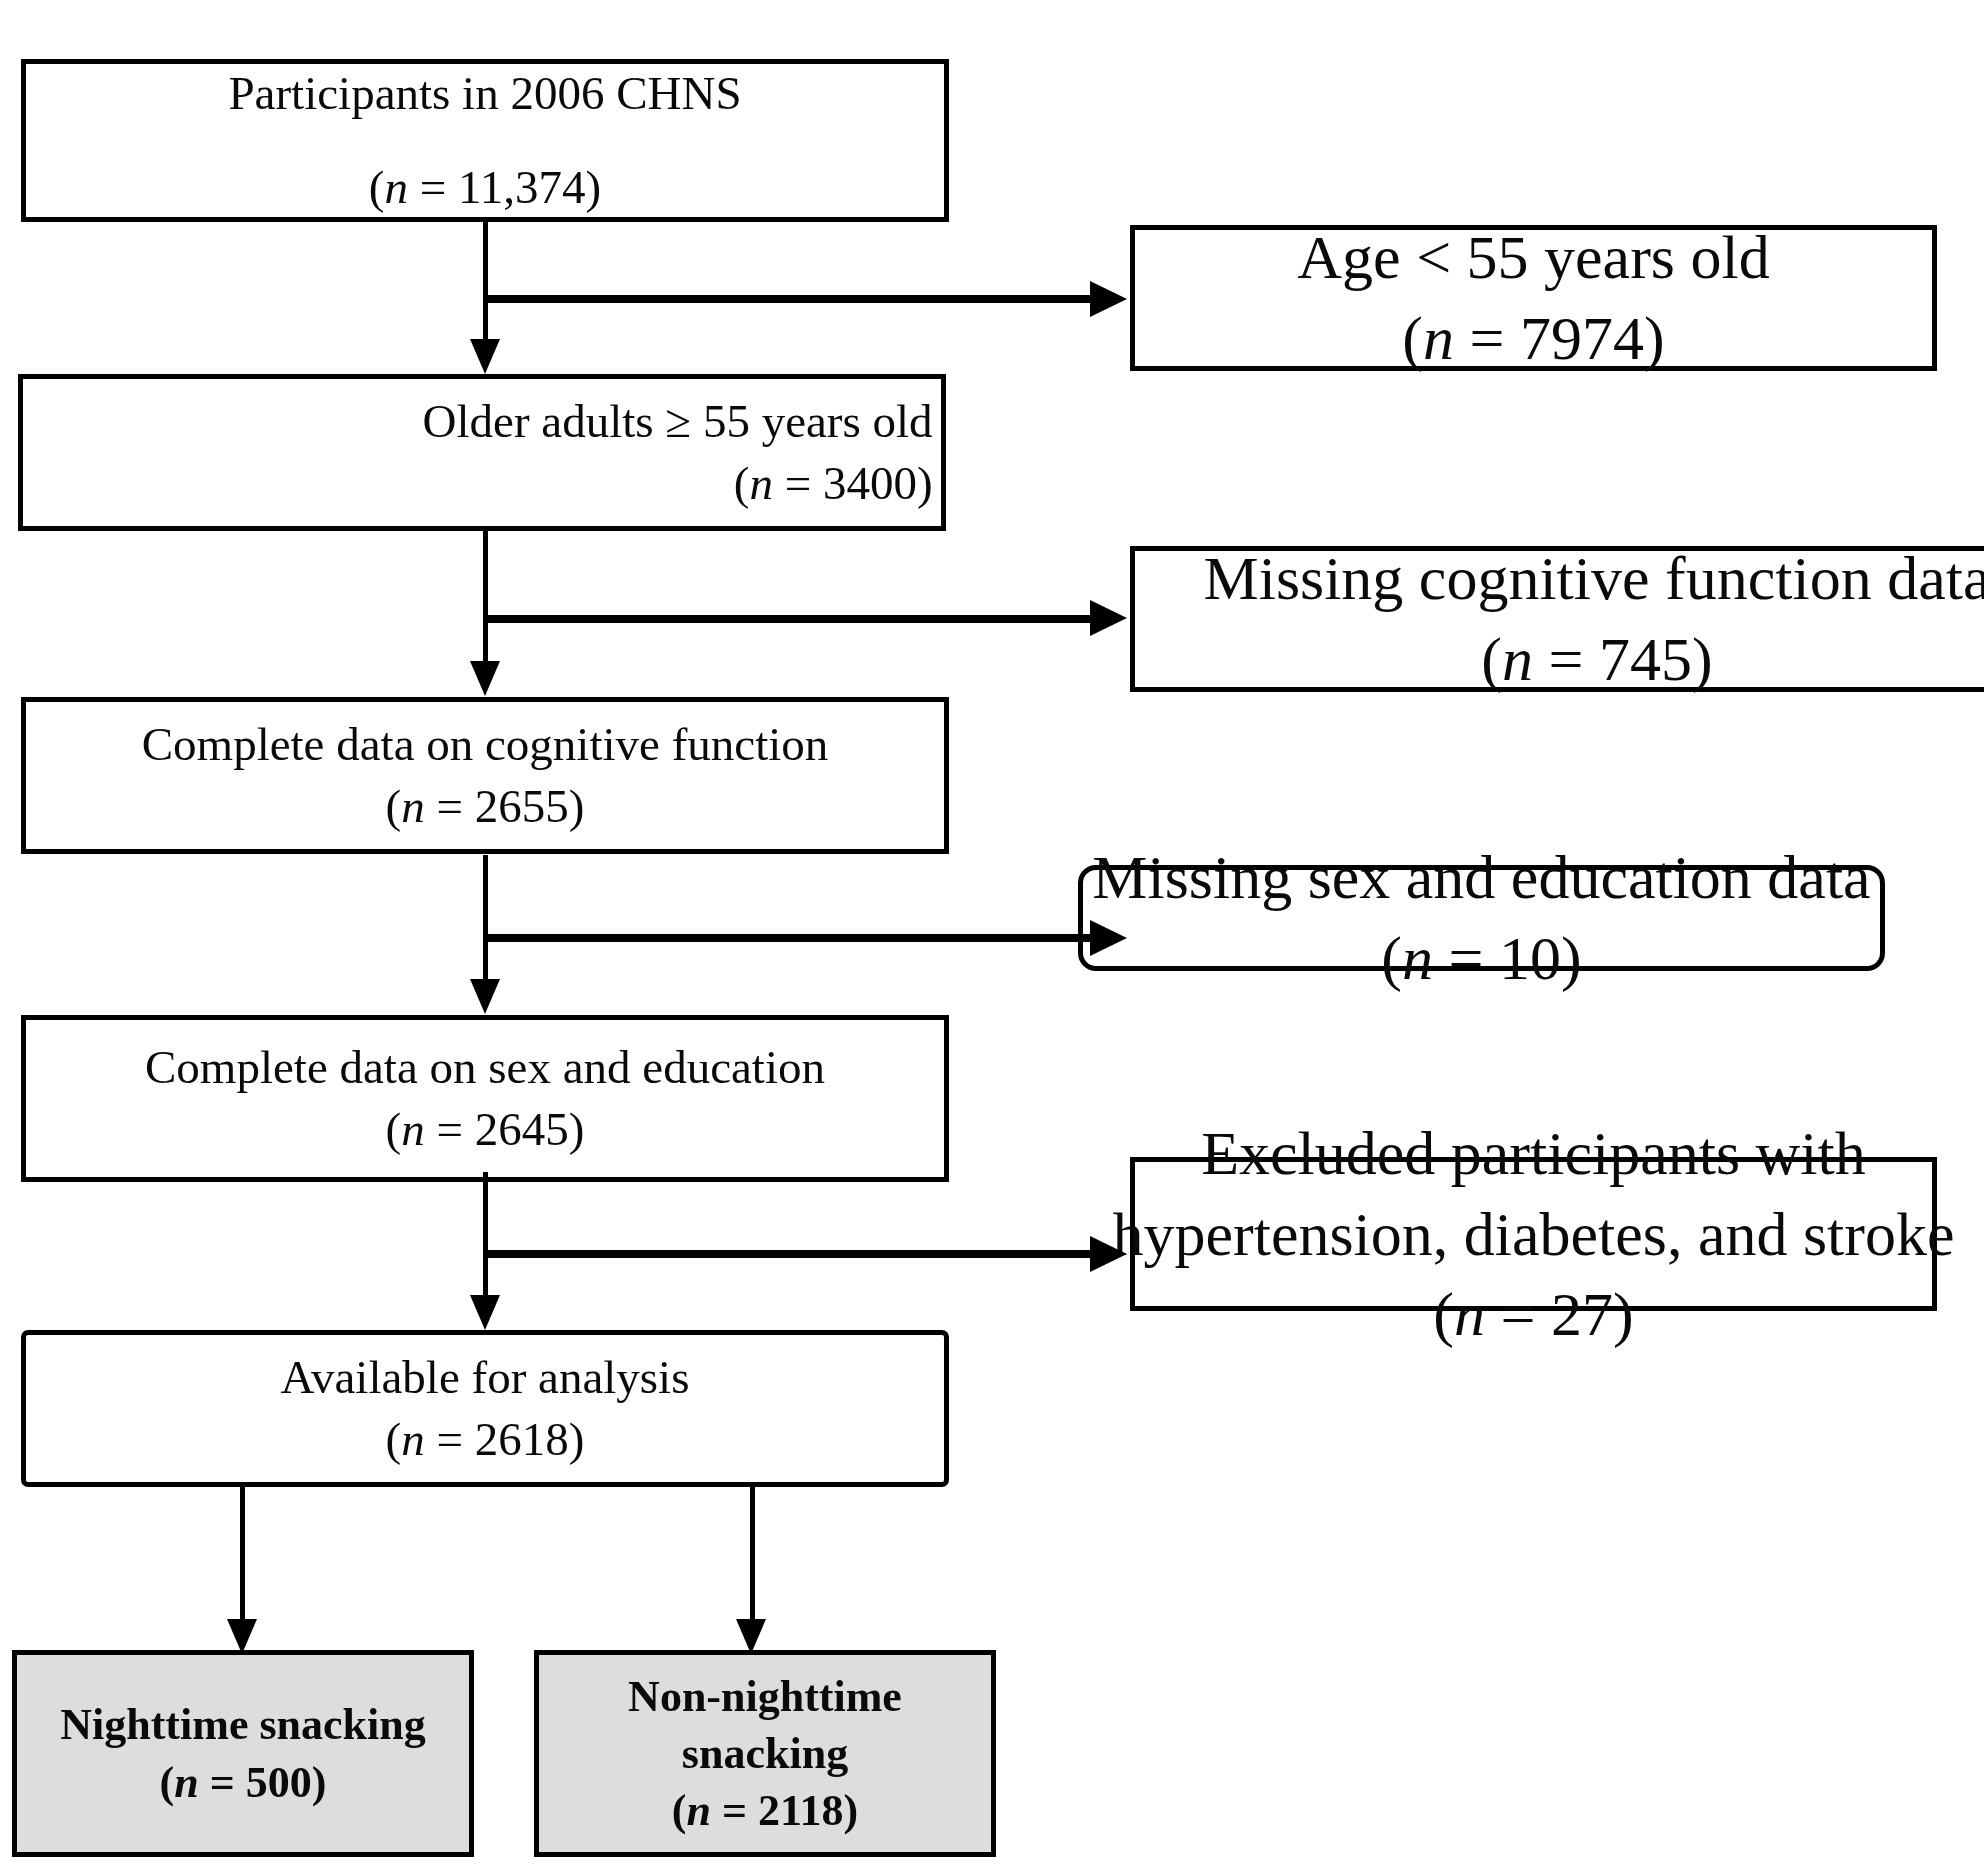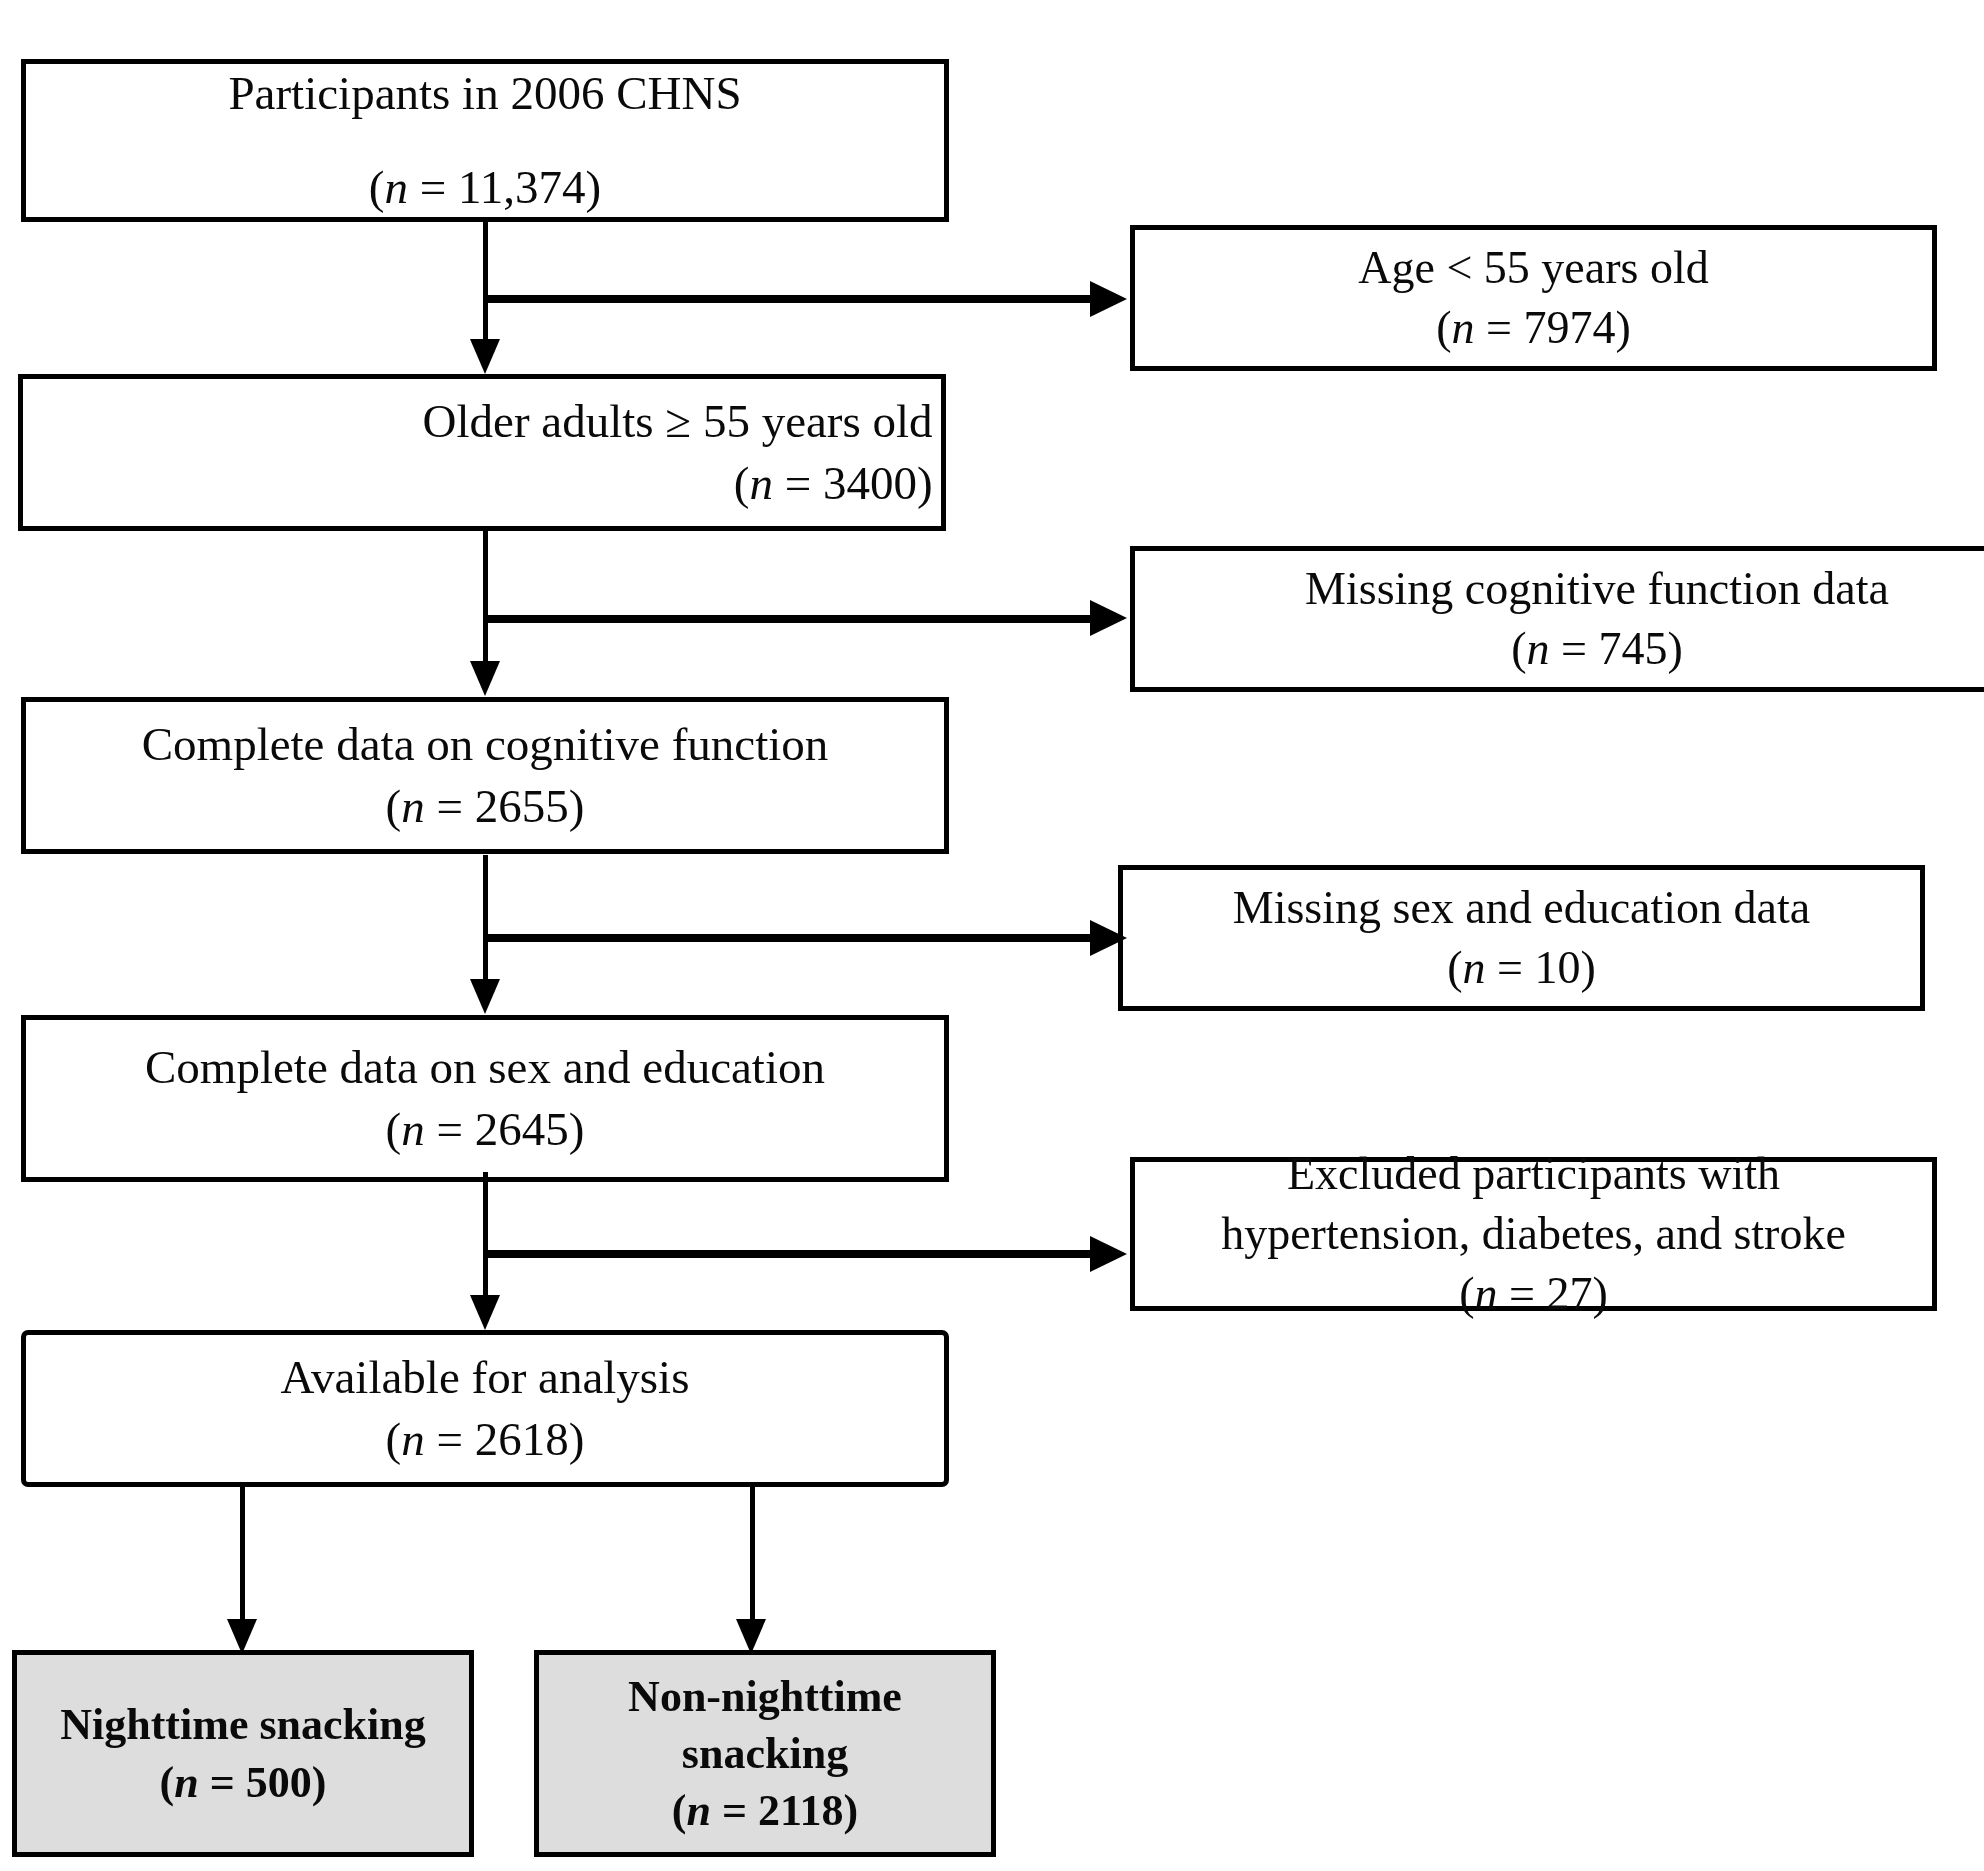--- a/index.html
+++ b/index.html
@@ -30,21 +30,21 @@
     padding: 3.6px 8.4px;
   }
   .node .line {
     display: block;
     white-space: nowrap;
   }
   .primary {
     font-size: 47px;
   }
   .secondary {
-    font-size: 46px;
+    font-size: 62px;
   }
   .outcome {
     background: #dddddd;
     font-weight: bold;
     font-size: 44px;
   }
   .ital {
     font-style: italic;
   }
   
@@ -108,21 +108,21 @@
   <div class="node secondary" style="left:1130px; top:225px; width:807px; height:146px;">
     <span class="line">Age &lt; 55 years old</span>
     <span class="line"><span>(</span><span class="ital">n</span><span> = 7974)</span></span>
   </div>
 
   <div class="node secondary" style="left:1130px; top:546px; width:934px; height:146px;">
     <span class="line">Missing cognitive function data</span>
     <span class="line"><span>(</span><span class="ital">n</span><span> = 745)</span></span>
   </div>
 
-  <div class="node secondary" style="left:1118px; top:865px; width:807px; height:146px;">
+  <div class="node secondary" style="left:1078px; top:865px; width:807px; height:106px;border-radius:18px;">
     <span class="line">Missing sex and education data</span>
     <span class="line"><span>(</span><span class="ital">n</span><span> = 10)</span></span>
   </div>
 
   <div class="node secondary" style="left:1130px; top:1157px; width:807px; height:154px;">
     <span class="line">Excluded participants with</span>
     <span class="line">hypertension, diabetes, and stroke</span>
     <span class="line"><span>(</span><span class="ital">n</span><span> = 27)</span></span>
   </div>
 

